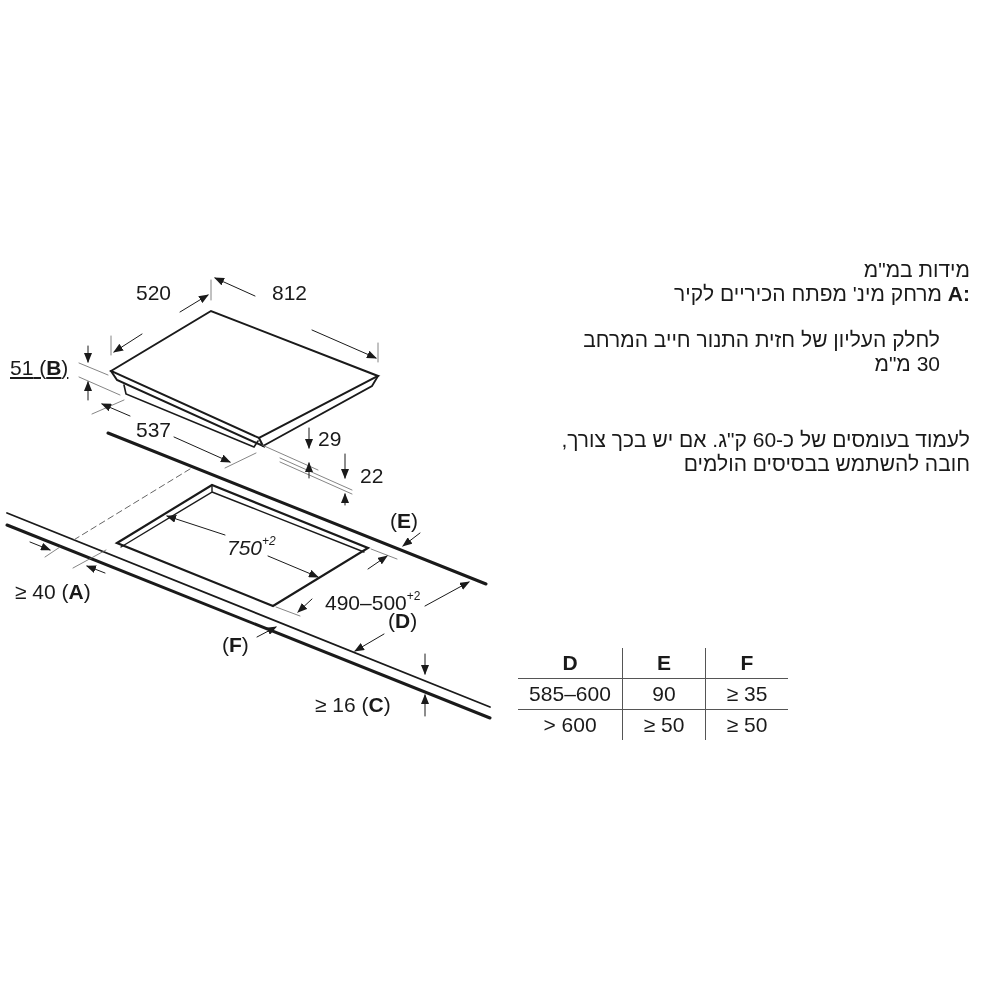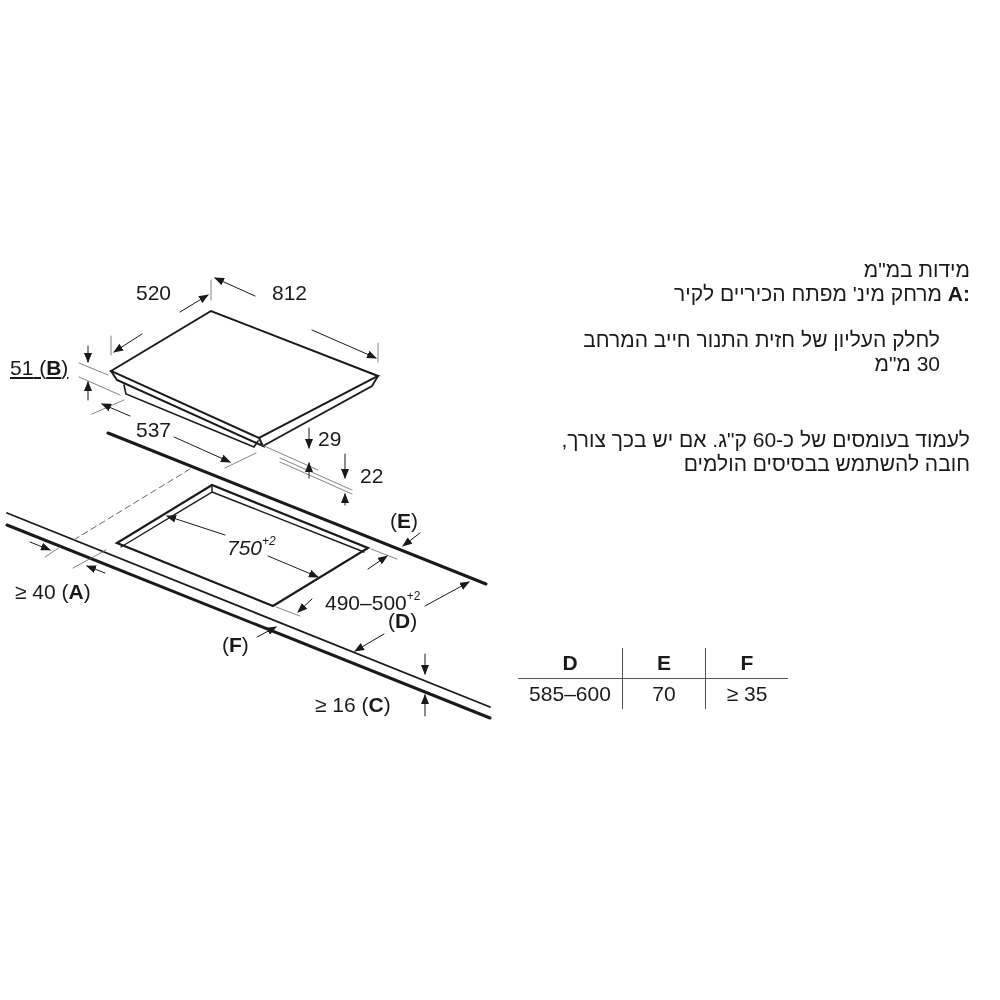--- a/index.html
+++ b/index.html
@@ -154,17 +154,22 @@
   <thead>
     <tr>
       <th class="c1">D</th>
       <th class="c2">E</th>
       <th class="c3">F</th>
     </tr>
   </thead>
   <tbody>
     <tr>
       <td class="c1">585–600</td>
-      <td class="c2">70</td>
+      <td class="c2">90</td>
       <td class="c3">≥ 35</td>
+    </tr>
+    <tr>
+      <td class="c1">&gt; 600</td>
+      <td class="c2">≥ 50</td>
+      <td class="c3">≥ 50</td>
     </tr>
   </tbody>
 </table>
 
 </body></html>

